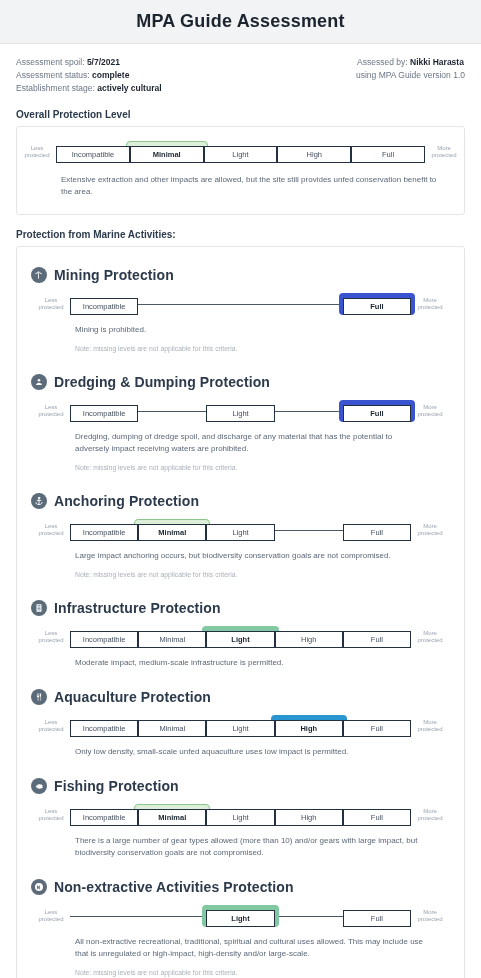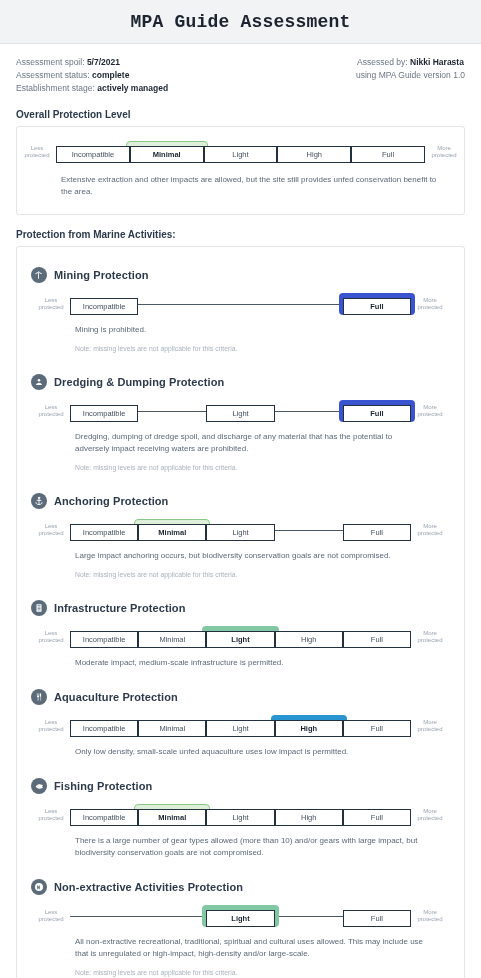--- a/index.html
+++ b/index.html
@@ -18,21 +18,21 @@
   .title-bar {
     background: #f2f3f5;
     border-bottom: 1px solid #e2e4e8;
     height: 44px;
     display: flex;
     align-items: center;
     justify-content: center;
   }
   .title-bar h1 {
     margin: 4px;
-    font-family: Liberation Mono, monospace;
+    font-family: Liberation Sans, sans-serif;
     font-weight: bold;
     font-size: 18px;
     color: #1c2430;
     letter-spacing: .2px;
   }
 
   
   .meta {
     display: flex;
     justify-content: space-between;
@@ -77,21 +77,21 @@
   }
   .icon-badge {
     width: 16px; height: 16px;
     border-radius: 50%;
     background: #5c6b7a;
     display: flex; align-items: center; justify-content: center;
     flex: 0 0 16px;
   }
   .icon-badge svg { display:block; }
   .crit-title {
-    font-size: 11px;
+    font-size: 14px;
     font-weight: bold;
     color: #2c3a4b;
     letter-spacing: .1px;
   }
 
   
   .scale {
     display: flex;
     align-items: center;
     padding: 0 1px 0 1px;
@@ -192,21 +192,21 @@
       <div>
         <span>Assessment spoil:</span>
         <b>5/7/2021</b>
       </div>
       <div>
         <span>Assessment status:</span>
         <b>complete</b>
       </div>
       <div>
         <span>Establishment stage:</span>
-        <b>actively managed</b>
+        <b>actively cultural</b>
       </div>
     </div>
     <div class="right">
       <div>
         <span>Assessed by:</span>
         <b>Nikki Harasta</b>
       </div>
       <div>using MPA Guide version 1.0</div>
     </div>
   </div>

